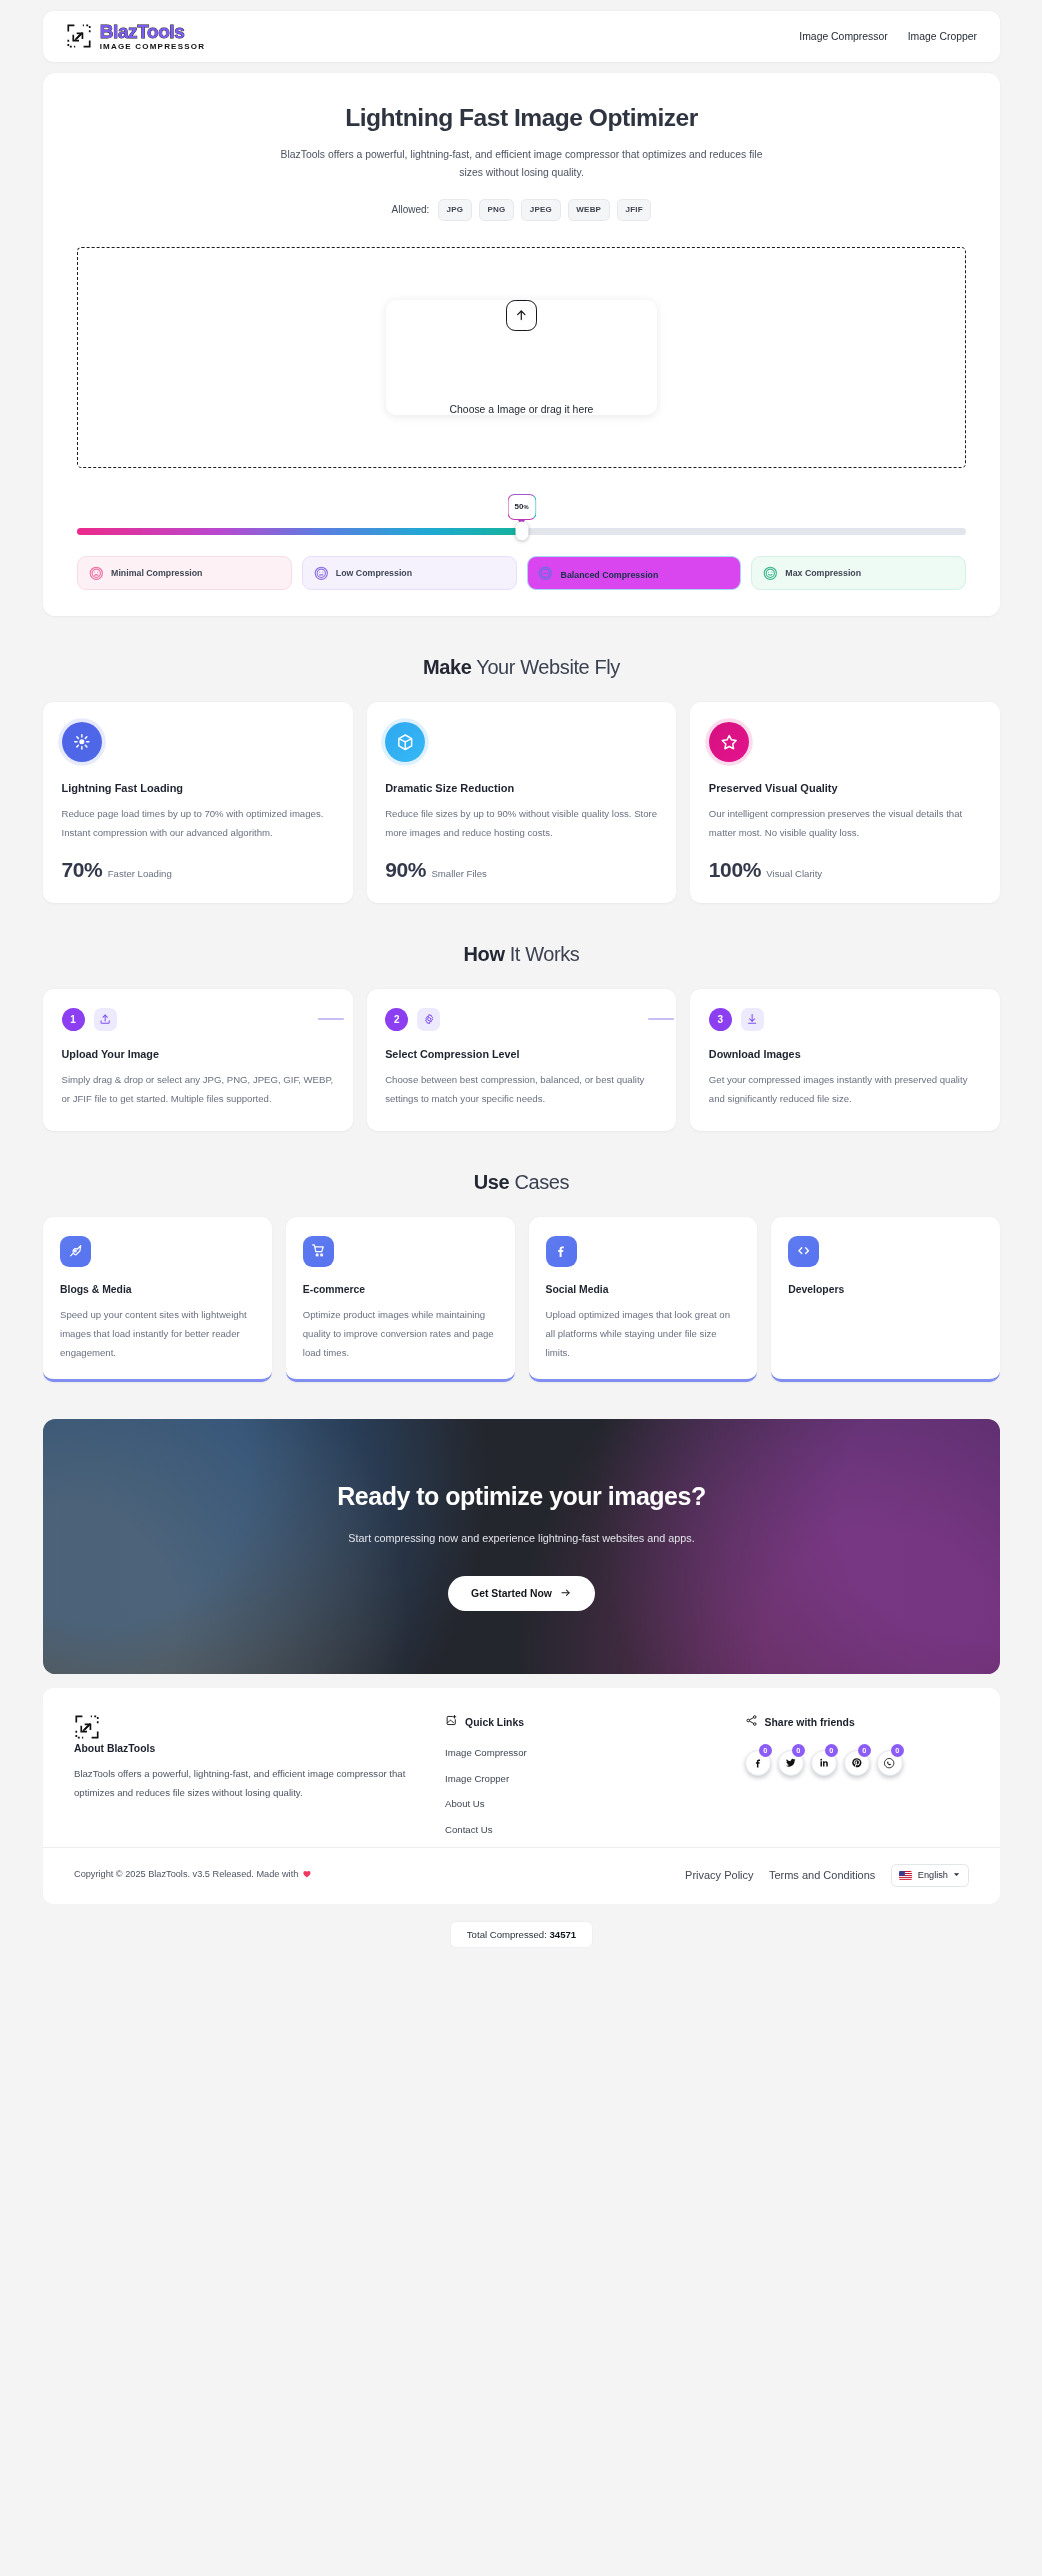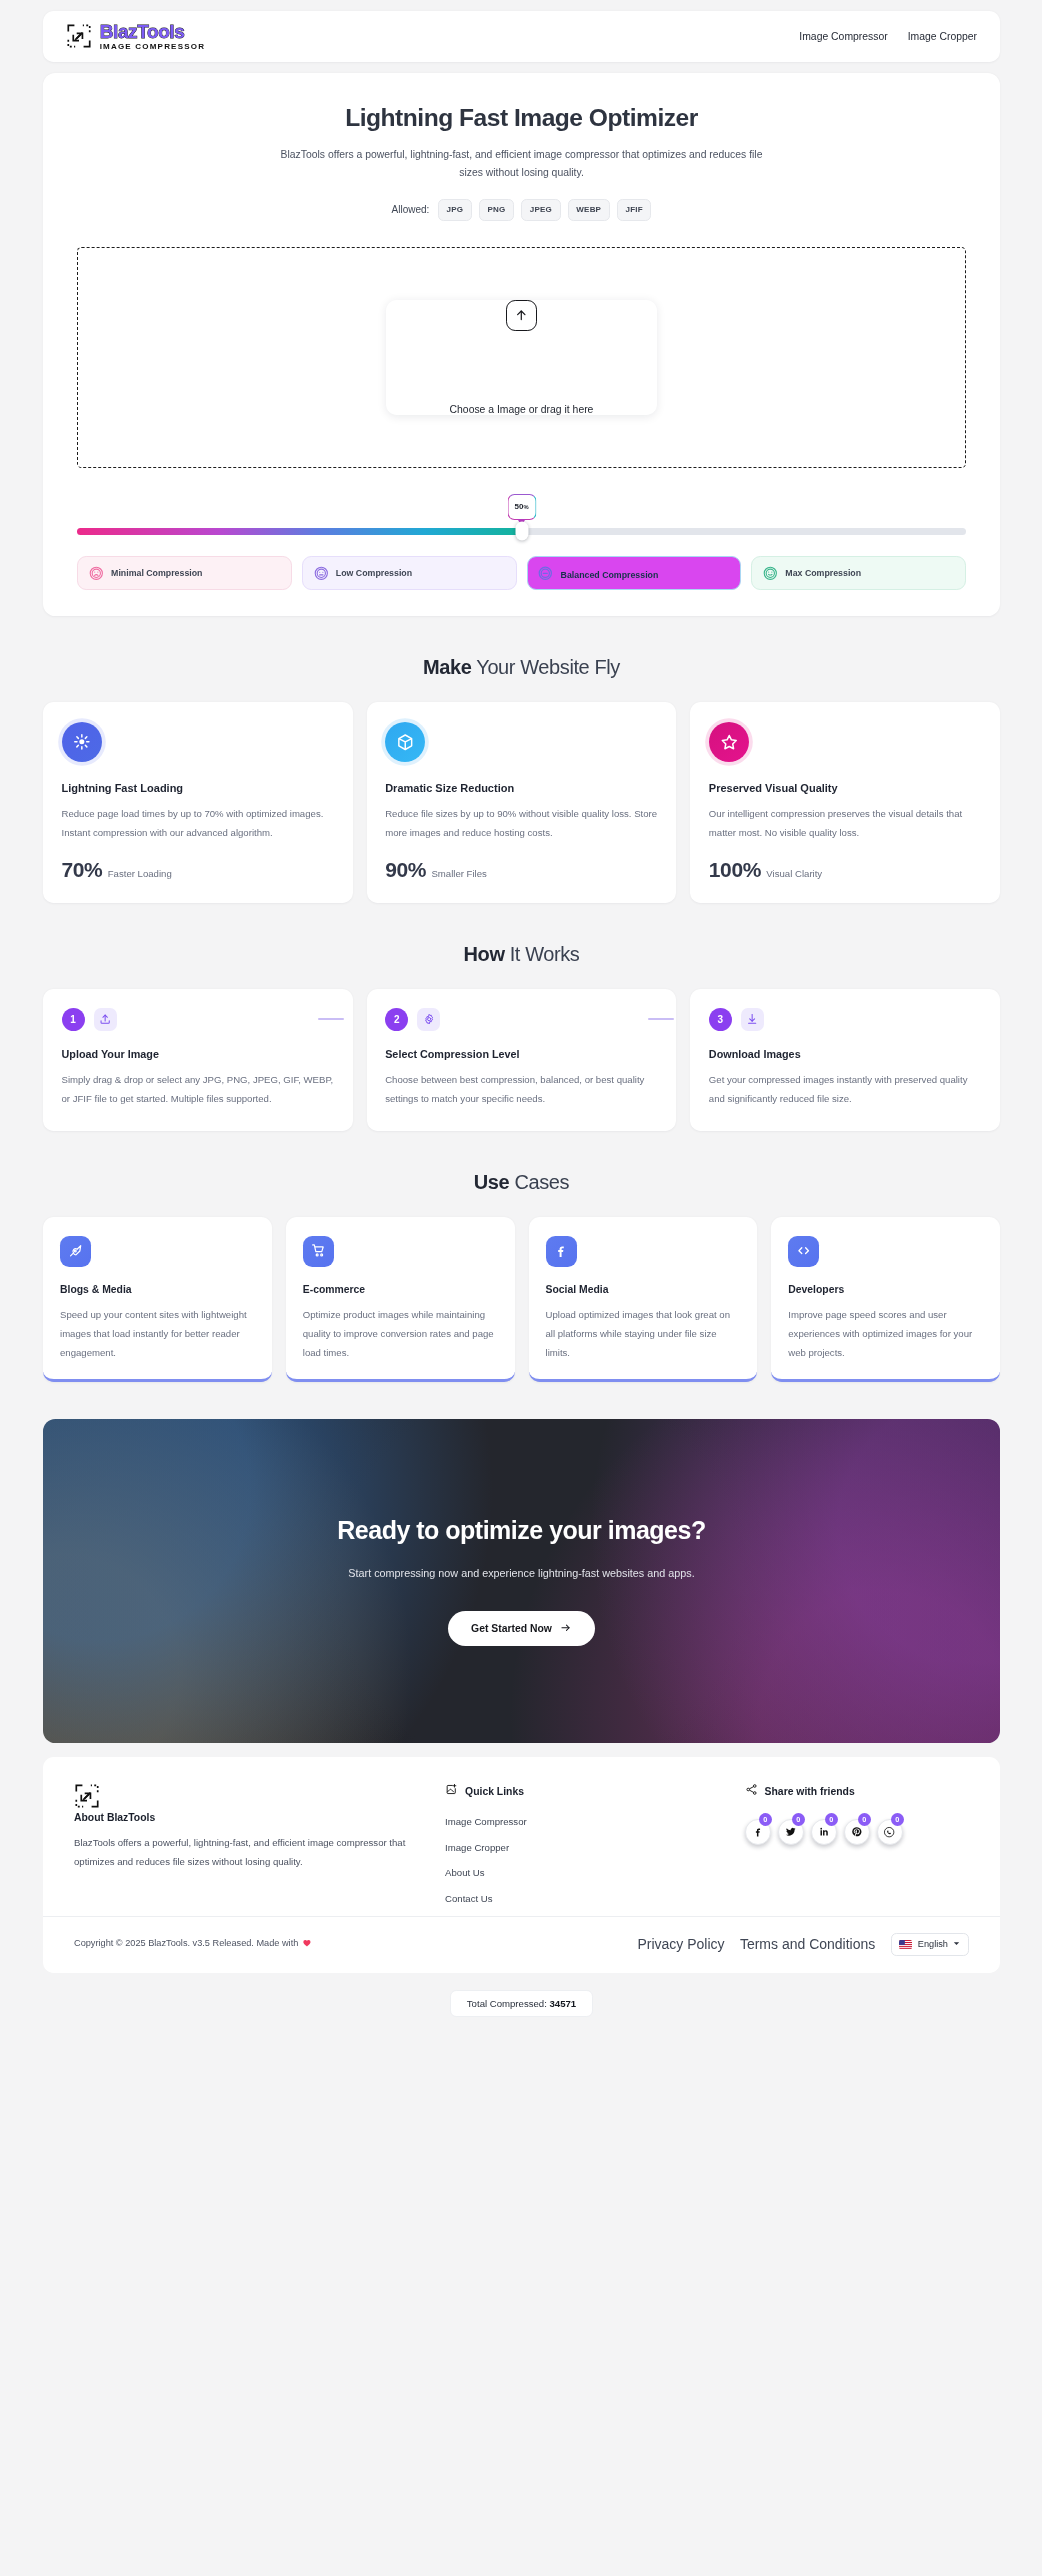--- a/index.html
+++ b/index.html
@@ -183,21 +183,21 @@
     background: linear-gradient(140deg,#5e7bf0,#5773ef);
     display: flex; align-items: center; justify-content: center;
     margin-bottom: 17px;
   }
   .case h3 { font-size: 10.4px; font-weight: 800; color: #1e2330; }
   .case p { font-size: 9.6px; line-height: 2; color: #6a7080; margin-top: 10px; }
 
   
   .cta-wrap { padding: 0 43px; margin-top: 37px; }
   .cta {
-    border-radius: 12.3px; height: 324px; position: relative; overflow: hidden;
+    border-radius: 12.3px; height: 255px; position: relative; overflow: hidden;
     background:
       radial-gradient(circle at 6% 22%, rgba(56,120,190,.55) 0 16%, transparent 42%),
       radial-gradient(circle at 2% 78%, rgba(190,130,45,.45) 0 12%, transparent 36%),
       radial-gradient(circle at 97% 34%, rgba(150,70,190,.45) 0 14%, transparent 40%),
       radial-gradient(circle at 88% 92%, rgba(190,60,150,.40) 0 14%, transparent 42%),
       radial-gradient(circle at 52% 50%, #24262d 0 38%, #15161b 100%);
     display: flex; flex-direction: column; align-items: center; justify-content: center;
   }
   .cta h2 {
     color: #fff; font-size: 25px; font-weight: 800; letter-spacing: -0.5px;
@@ -240,21 +240,21 @@
     display: flex; align-items: center; justify-content: center;
   }
 
   .footbar {
     background: #fff; border-radius: 0 0 10.8px 10.8px; margin: 0 43px;
     border-top: 0.8px solid #eceef1; padding: 15.4px 31px 17px;
     display: flex; align-items: center; justify-content: space-between;
   }
   .copy { font-size: 9.2px; color: #4d5362; display: flex; align-items: flex-start; gap: 3.8px; }
   .footbar-right { display: flex; align-items: center; gap: 15.4px; }
-  .footbar-right a { font-size: 14px; color: #3f4654; text-decoration: none; }
+  .footbar-right a { font-size: 11px; color: #3f4654; text-decoration: none; }
   .lang {
     display: flex; align-items: center; gap: 5.4px; border: 0.8px solid #e2e5ea;
     border-radius: 5.4px; padding: 5.4px 7.7px; font-size: 9.2px; color: #2b313d;
     cursor: pointer; background: #fff;
   }
   .flag {
     width: 13px; height: 9.2px; border-radius: 1.5px; overflow: hidden;
     display: block; flex: 0 0 13px;
   }
   .total-wrap { display: flex; justify-content: center; padding: 17px 0 20px; }
@@ -524,21 +524,20 @@
     </div>
 
     <div class="case">
       <div class="case-ico">
         <svg viewBox="0 0 24 24" width="15.4" height="15.4" fill="none" stroke="#fff" stroke-width="2.1" stroke-linecap="round" stroke-linejoin="round">
           <path d="M9 7.5L4.6 12 9 16.5"></path>
             <path d="M15 7.5L19.4 12 15 16.5"></path>
         </svg>
       </div>
       <h3>Developers</h3>
-      <p>Improve page speed scores and user experiences with optimized images for your web projects.</p>
     </div>
   </div>
 
   <div class="cta-wrap">
     <div class="cta">
       <h2>Ready to optimize your images?</h2>
       <p>Start compressing now and experience lightning-fast websites and apps.</p>
       <button class="cta-btn">
         <span>Get Started Now</span>
         <span>

